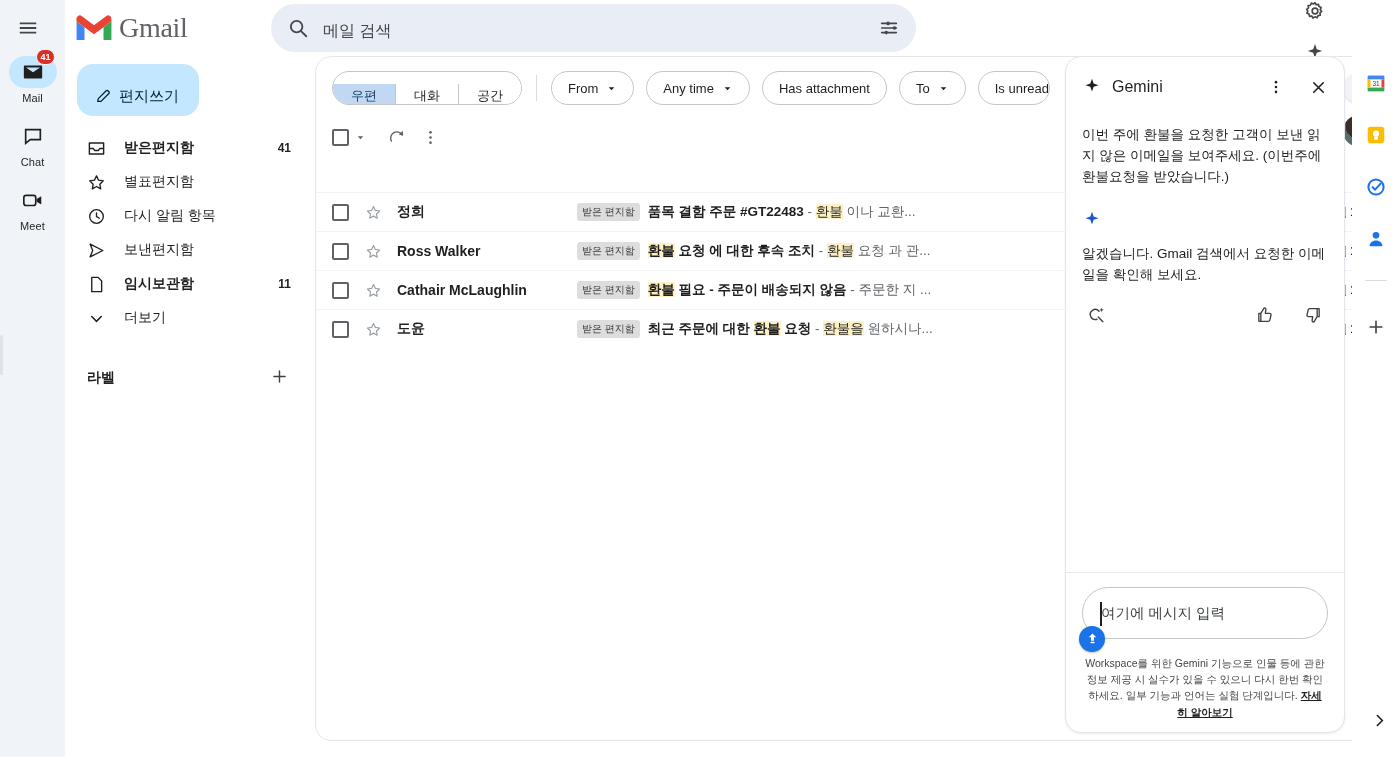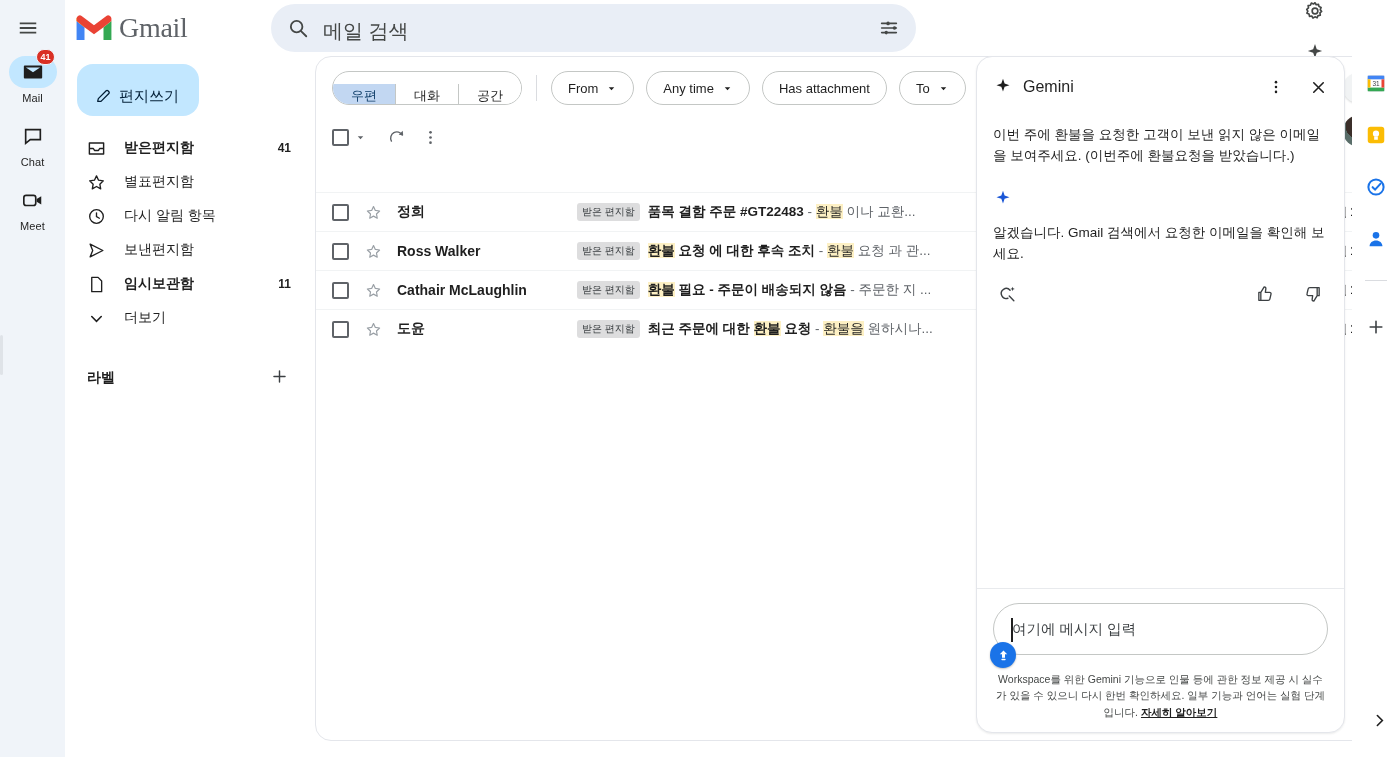--- a/index.html
+++ b/index.html
@@ -59,21 +59,21 @@
   .logo { display: flex; align-items: center; gap: 6px; width: 190px; margin-left: 10px; }
   .logo-text { font-size: 28px; color: #5f6368; letter-spacing: -.3px; font-family: "Liberation Serif", serif; }
 
   .search-wrap {
     flex: 0 0 645px; height: 48px; margin-left: 6px;
     background: #e9eef6; border-radius: 24px;
     display: flex; align-items: center; padding: 0 16px; cursor: text;
   }
   .search-input {
     flex: 1; border: none; background: transparent; outline: none;
-    font-size: 20px; color: #202124; font-family: inherit; margin-left: 14px; margin-top: 6px;
+    font-size: 16px; color: #202124; font-family: inherit; margin-left: 14px; margin-top: 6px;
   }
   .search-input::placeholder { color: #444746; }
 
   .header-right { margin-left: auto; display: flex; align-items: center; gap: 2px; padding-right: 10px; flex-direction: column; }
   .status-pill {
     display: flex; align-items: center; gap: 7px;
     background: #e8f0f7; border-radius: 18px; height: 36px;
     padding: 0 12px 0 12px; margin-right: 10px; cursor: pointer;
   }
   .status-dot { width: 11px; height: 11px; border-radius: 50%; background: #1e8e3e; }
@@ -190,21 +190,21 @@
     border-radius: 3px; padding: 2px 5px; white-space: nowrap; flex: 0 0 auto;
   }
   .subjtext { font-size: 13.5px; white-space: nowrap; overflow: hidden; text-overflow: ellipsis; }
   .subjtext b { font-weight: bold; }
   .subjtext .snip { color: #5f6368; font-weight: normal; }
   .hl { background: #fdf0c4; }
   .date { font-size: 12px; font-weight: bold; width: 62px; text-align: right; flex: 0 0 62px; }
 
   
   .gemini {
-    width: 369px; flex: 0 0 313px;
+    width: 280px; flex: 0 0 313px;
     margin: 56px 6px 12px 0;
     background: #fff; border: 1px solid #e4e6eb;
     border-radius: 16px; display: flex; flex-direction: column;
     position: absolute; right: 49px; top: 0; bottom: 12px;
     box-shadow: 0 1px 2px rgba(60,64,67,.1);
   }
   .gem-header { display: flex; align-items: center; padding: 14px 10px 8px 16px; gap: 10px; }
   .gem-title { font-size: 16px; color: #1f1f1f; flex: 1; }
   .gem-hbtn { width: 32px; height: 32px; border-radius: 50%; display: flex; align-items: center; justify-content: center; cursor: pointer; color: #1f1f1f; }
   .gem-body { flex: 1 1 auto; overflow: hidden; padding: 6px 16px 0 16px; }

